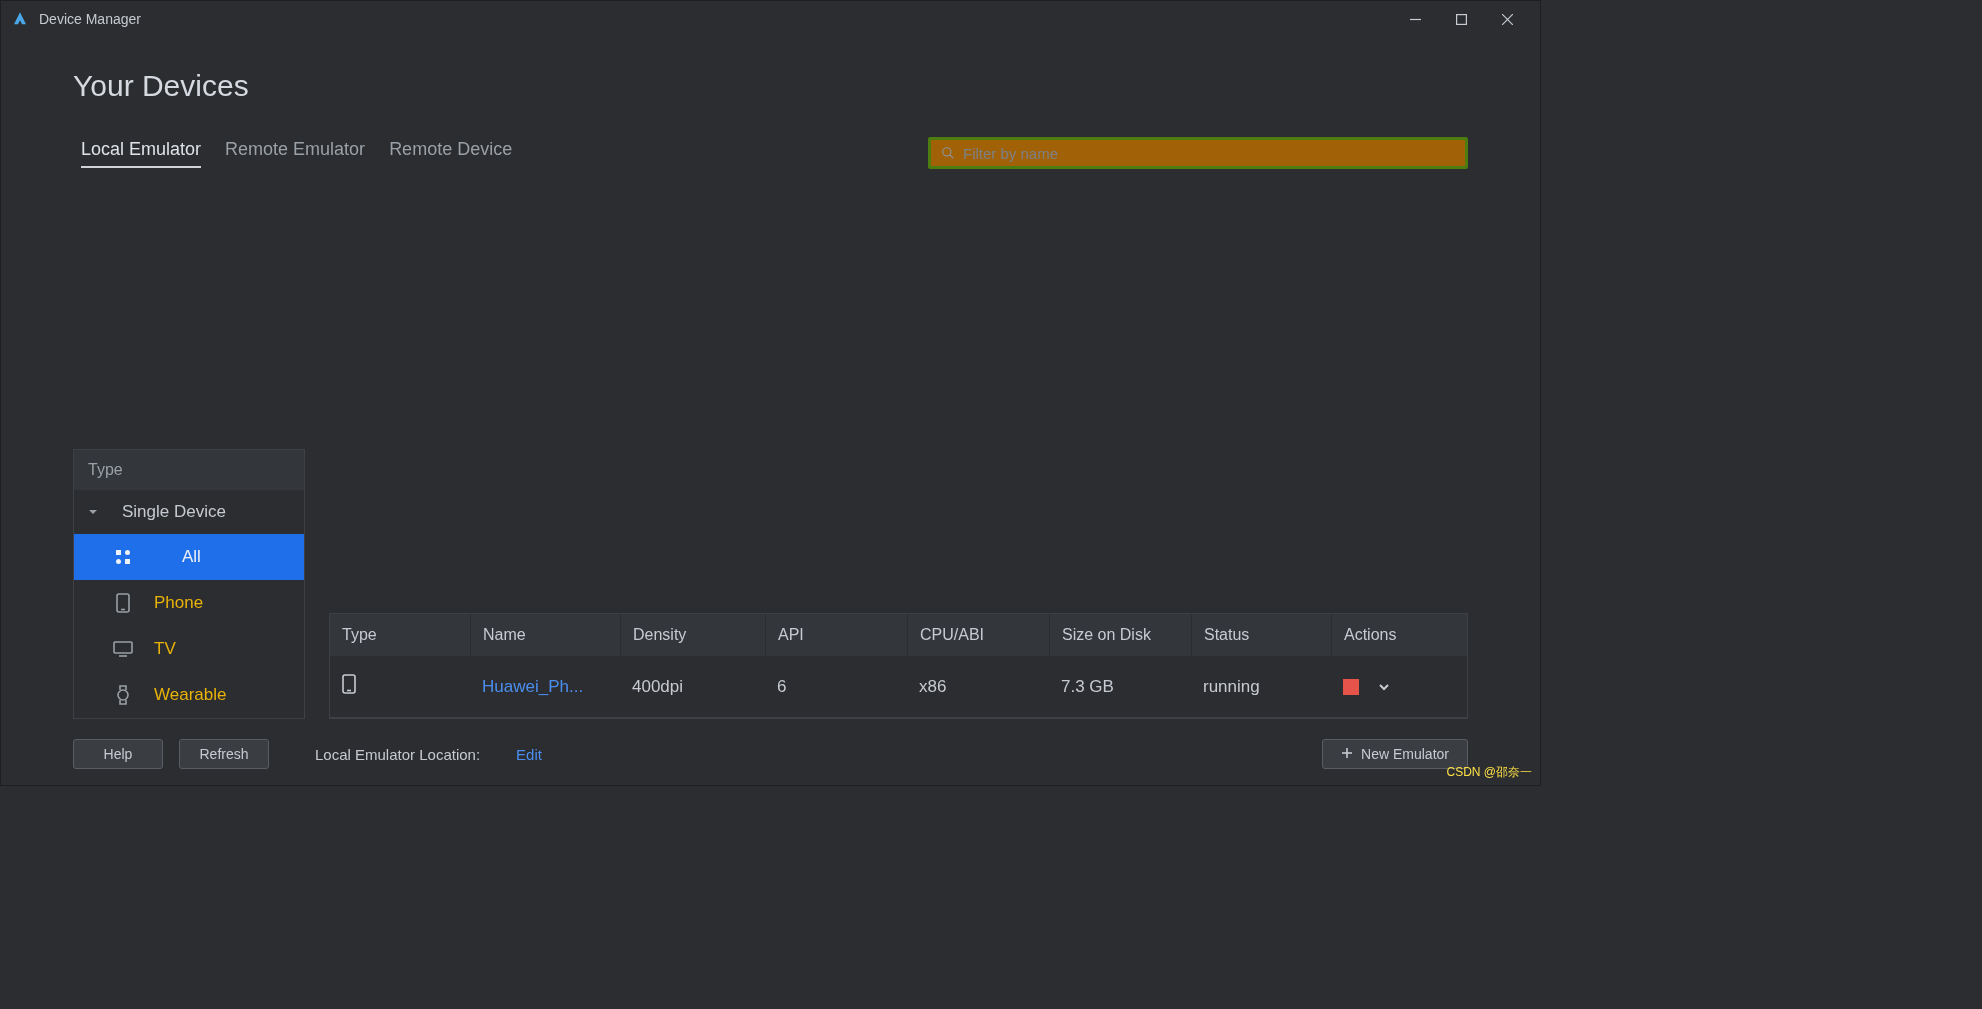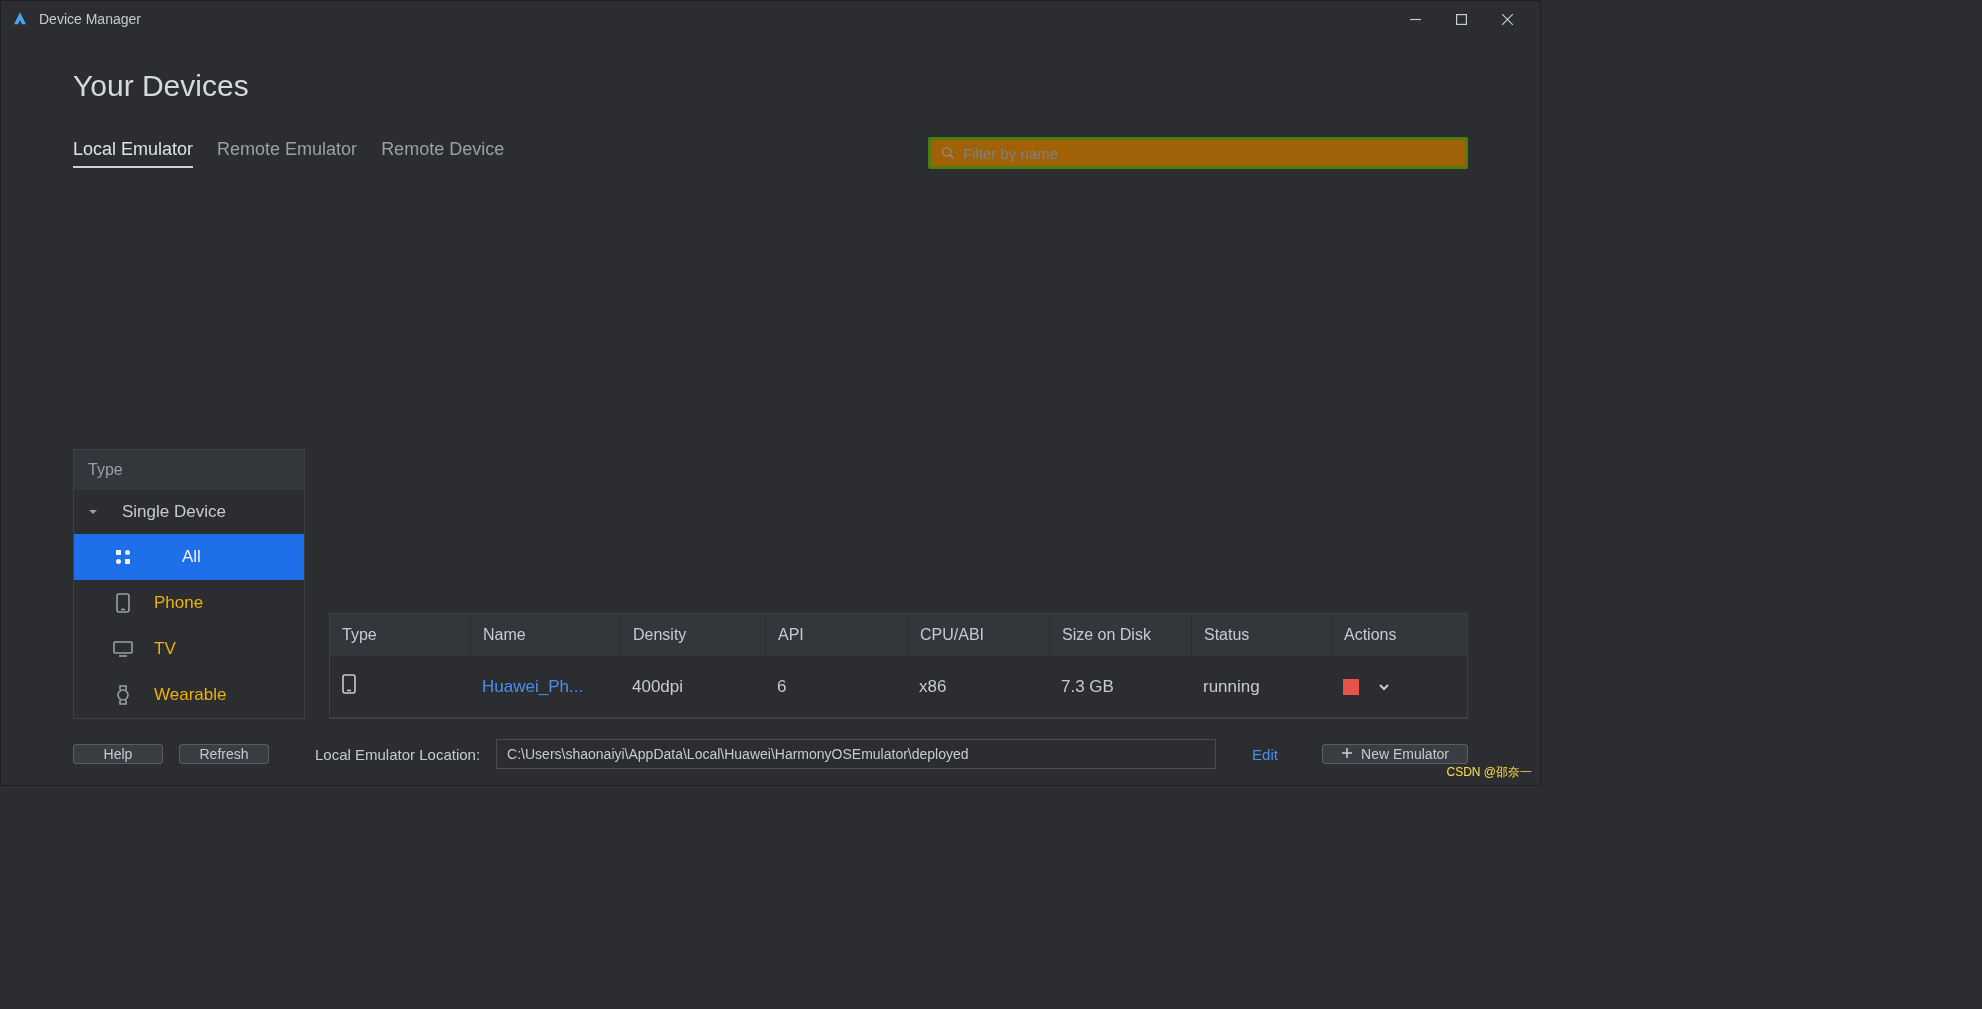--- a/index.html
+++ b/index.html
@@ -53,21 +53,21 @@
     font-size: 30px;
     font-weight: 400;
     color: #d6dae0;
     margin-bottom: 34px;
   }
   .tabs-row {
     display: flex;
     align-items: center;
     margin-bottom: 16px;
   }
-  .tabs { display: flex; gap: 24px; }
+  .tabs { display: flex; gap: 24px; margin-left: 8px; }
   .tab {
     font-size: 18px;
     color: #9aa0a6;
     padding-bottom: 6px;
     cursor: pointer;
   }
   .tab.active {
     color: #dfe3e8;
     border-bottom: 2px solid #cfd3d8;
   }
@@ -183,21 +183,21 @@
   .chev-down { cursor: pointer; display:flex; }
 
   
   .footer {
     display: flex;
     align-items: center;
     gap: 16px;
     margin-top: 20px;
   }
   .btn {
-    height: 20px;
+    height: 30px;
     padding: 0 18px;
     border: 1px solid #5a5e64;
     background: #3a3d41;
     color: #c7cbd1;
     display: inline-flex;
     align-items: center;
     justify-content: center;
     font-size: 14px;
     cursor: pointer;
     border-radius: 3px;
@@ -364,21 +364,20 @@
             </div>
           </div>
         </div>
       </div>
     </div>
 
     <div class="footer">
       <div class="btn small">Help</div>
       <div class="btn small">Refresh</div>
       <div class="loc-label">Local Emulator Location:</div>
-      <div class="loc-field">C:\Users\shaonaiyi\AppData\Local\Huawei\HarmonyOSEmulator\deployed</div>
       <div class="edit-link">Edit</div>
       <div class="spacer"></div>
       <div class="btn">
         <span>
           <svg width="12" height="12" viewBox="0 0 12 12">
               <line x1="6" y1="1" x2="6" y2="11" stroke="#c7cbd1" stroke-width="1.6"></line>
               <line x1="1" y1="6" x2="11" y2="6" stroke="#c7cbd1" stroke-width="1.6"></line>
             </svg>
         </span>
         <span>New Emulator</span>

